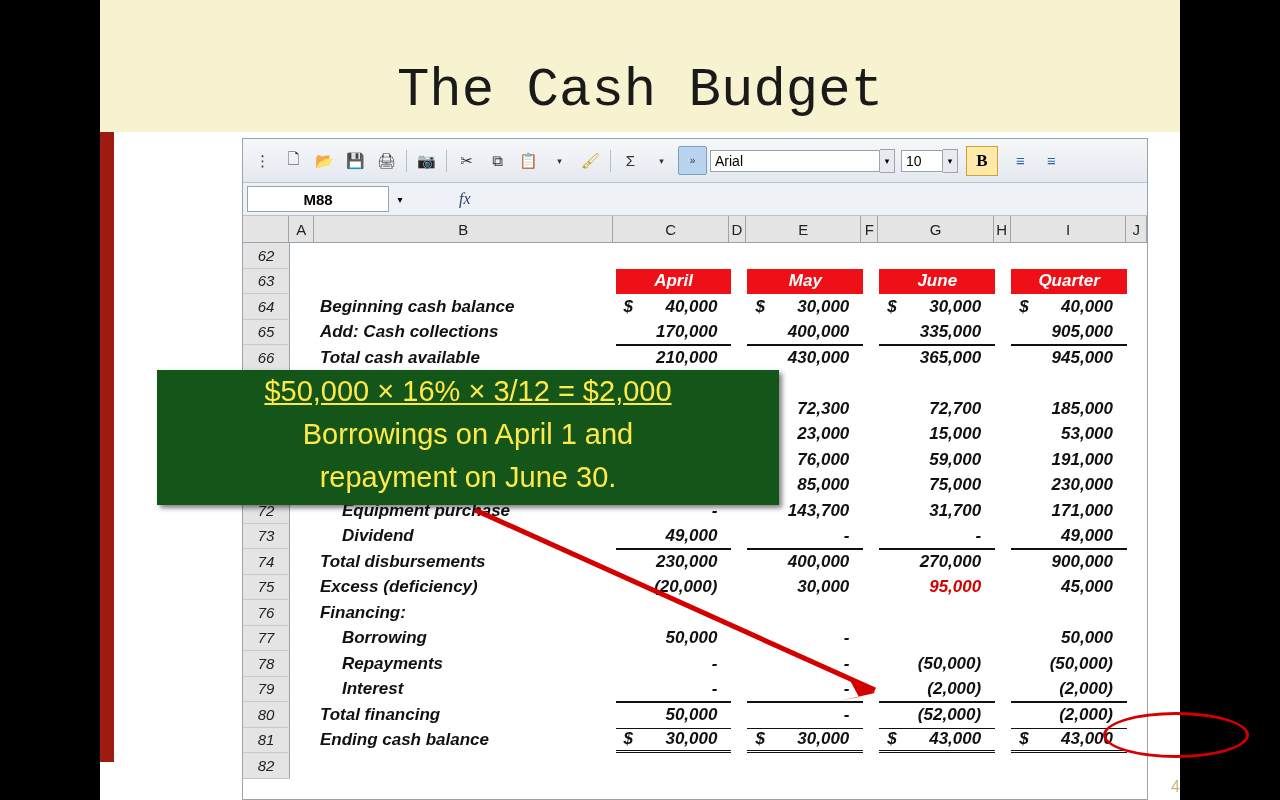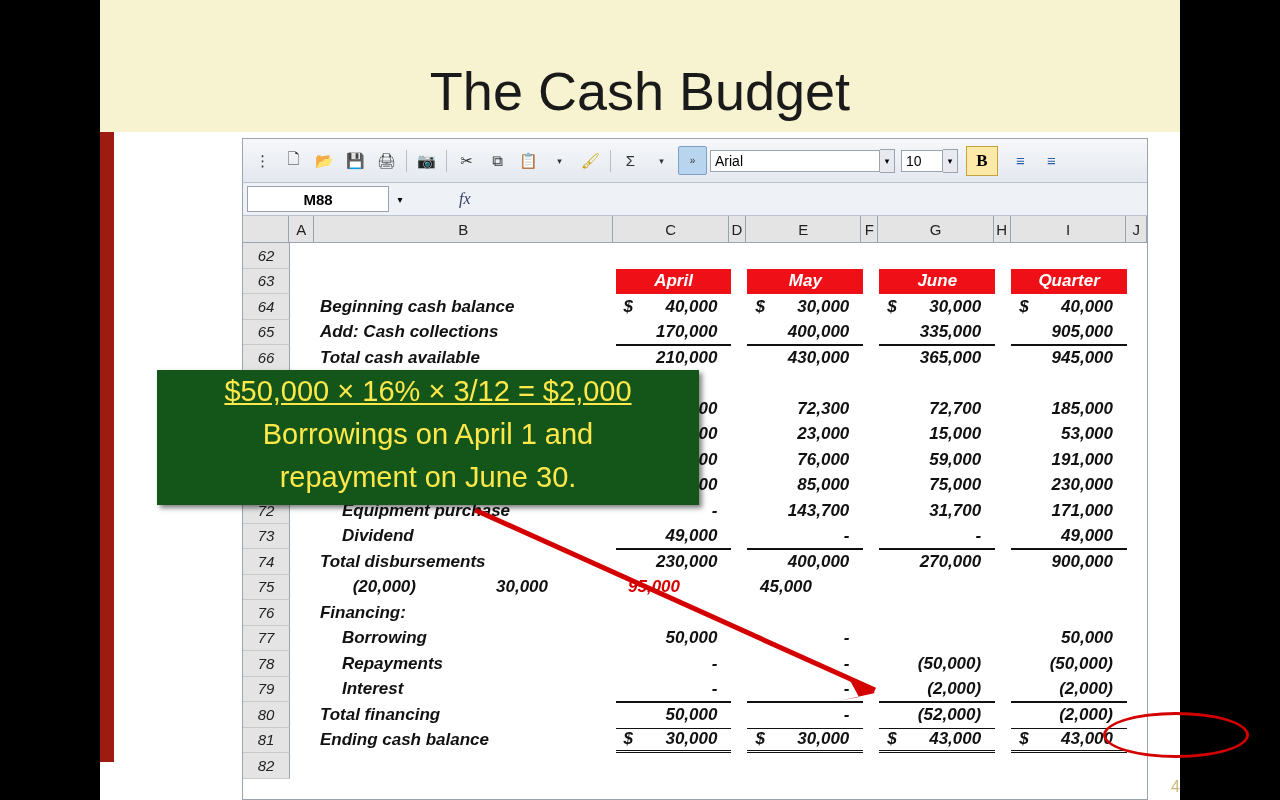--- a/index.html
+++ b/index.html
@@ -3,21 +3,21 @@
 <meta charset="utf-8">
 <style>
   html,body{margin:0;padding:0;background:#000;}
   body{width:1280px;height:800px;overflow:hidden;font-family:"Liberation Sans",sans-serif;}
   #slide{position:relative;width:1280px;height:800px;background:#000;}
 
   
   .panel{position:absolute;left:100px;top:0;width:1080px;height:800px;background:#ffffff;}
   .titlebar{position:absolute;left:100px;top:0;width:1080px;height:132px;background:#f7f2cf;}
   .title{position:absolute;left:100px;top:60px;width:1080px;text-align:center;
-         font-size:54px;color:#1a1a1a;font-family:Liberation Sans, sans-serif;}
+         font-size:54px;color:#1a1a1a;font-family:Liberation Mono, monospace;}
   .leftbar{position:absolute;left:100px;top:132px;width:14px;height:630px;background:#9d1b10;}
   .leftbar2{position:absolute;left:100px;top:762px;width:46px;height:38px;background:#ffffff;}
   .pagenum{position:absolute;right:100px;bottom:4px;color:#c8b87a;font-size:16px;}
 
   
   .xl{position:absolute;left:242px;top:138px;width:904px;height:660px;background:#ffffff;
       border:1px solid #9aa4b0;}
   .xltool{height:44px;background:linear-gradient(#f6f7f9,#e4e9f0);border-bottom:1px solid #b9c2cc;
           display:flex;align-items:center;padding:0 4px;box-sizing:border-box;}
   .tbtn{width:27px;height:27px;margin:0 1px;display:flex;align-items:center;justify-content:center;
@@ -52,21 +52,21 @@
        box-sizing:border-box;font-weight:bold;color:#111;}
   .gap{width:16px;}
   .dollar{position:relative;}
   .dollar:before{content:"$";position:absolute;left:8px;font-weight:bold;}
   .hdrcell{width:116px;background:#ef0f16;color:#fff;font-weight:bold;text-align:center;
            display:flex;align-items:center;justify-content:center;font-size:17px;}
   .ul{border-bottom:1px solid #111;}
   .dbl{border-bottom:3px double #111;}
 
   
-  .callout{position:absolute;left:157px;top:370px;width:542px;height:135px;background:#14561a;
+  .callout{position:absolute;left:157px;top:370px;width:622px;height:135px;background:#14561a;
            box-shadow:3px 3px 5px rgba(0,0,0,.5);}
   .callout div{text-align:center;color:#ffe84a;font-size:29px;line-height:43px;}
   .callout .l1{text-decoration:underline;}
 
   
   .arrowline{position:absolute;left:455px;top:505px;width:450px;height:200px;pointer-events:none;}
   .ellipse{position:absolute;left:860px;top:573px;width:140px;height:40px;border:3px solid #d40000;
            border-radius:50%;}
   .redtxt{color:#d40000 !important;}
 </style>
@@ -300,20 +300,21 @@
           <div class="num" style="border-top: 1px solid rgb(17, 17, 17);">400,000</div>
           <div class="gap"></div>
           <div class="num" style="border-top: 1px solid rgb(17, 17, 17);">270,000</div>
           <div class="gap"></div>
           <div class="num" style="border-top: 1px solid rgb(17, 17, 17);">900,000</div>
           <div style="width: 20px;"></div>
         </div>
         <div class="row">
           <div class="rh">75</div>
           <div style="width: 24px;"></div>
+          <div class="cb">Excess (deficiency)</div>
           <div class="num">(20,000)</div>
           <div class="gap"></div>
           <div class="num">30,000</div>
           <div class="gap"></div>
           <div class="num redtxt">95,000</div>
           <div class="gap"></div>
           <div class="num">45,000</div>
           <div style="width: 20px;"></div>
         </div>
         <div class="row">

